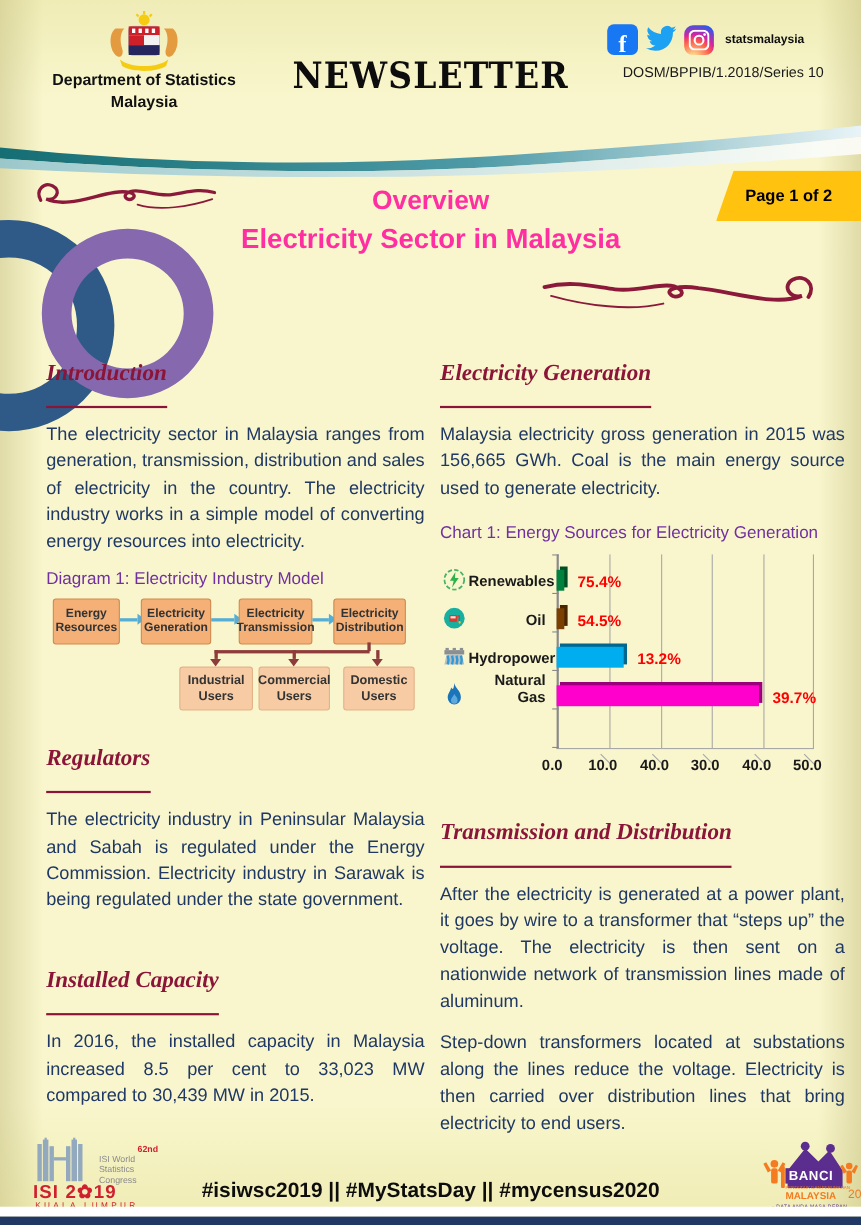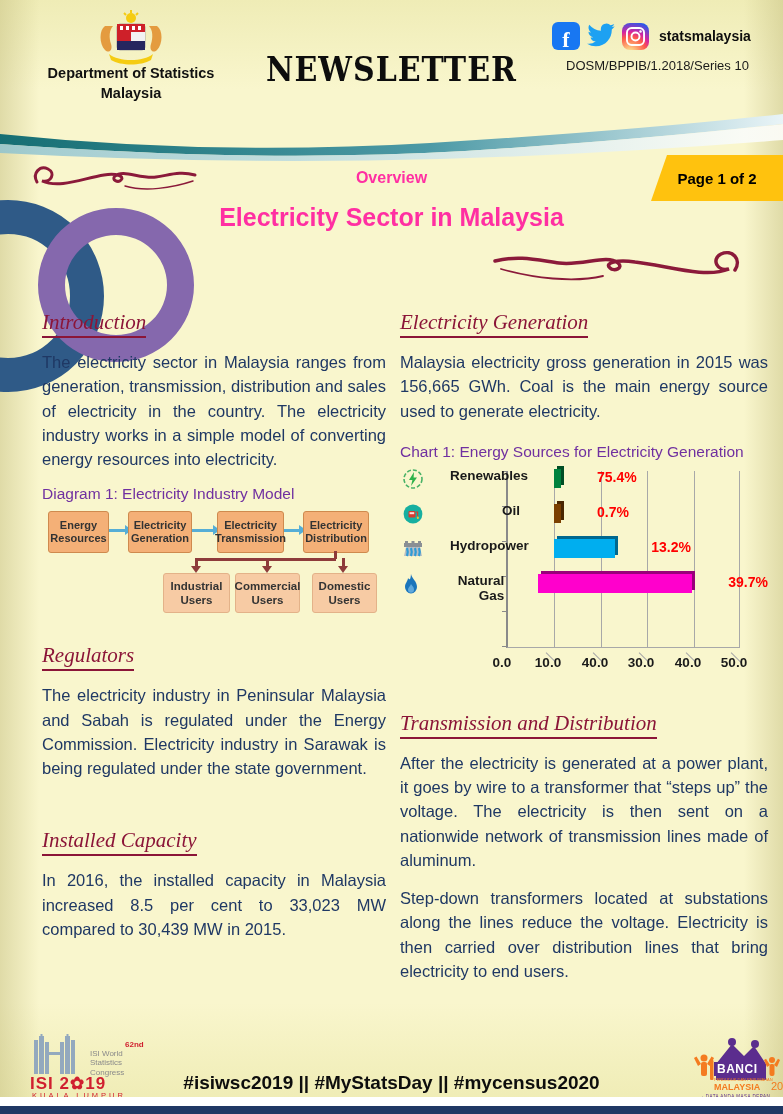--- a/index.html
+++ b/index.html
@@ -12,63 +12,63 @@
   }
   .abs{position:absolute;}
 
   
   .org-name{left:20px;top:64px;width:222px;text-align:center;font-weight:bold;font-size:14.5px;line-height:1.35;color:#111;}
   .website{left:20px;top:106px;width:222px;text-align:center;font-size:15px;color:#111;}
   .newsletter{left:0;right:0;top:52px;text-align:center;font-family:"DejaVu Serif",serif;font-weight:bold;font-size:30px;letter-spacing:1px;color:#0d0d0d;transform:scaleY(1.1);}
   .social-row{left:552px;top:22px;display:flex;align-items:center;gap:6px;}
   .fb-icon{width:28px;height:28px;border-radius:6px;background:#1877F2;color:#fff;font-weight:bold;font-size:22px;display:flex;align-items:flex-end;justify-content:center;font-family:"Liberation Serif",serif;line-height:.9;overflow:hidden;}
   .ig-icon{width:27px;height:27px;border-radius:8px;background:radial-gradient(circle at 30% 110%,#fdf497 0%,#fd5949 45%,#d6249f 60%,#285AEB 90%);display:flex;align-items:center;justify-content:center;}
-  .handle{font-weight:bold;font-size:14px;color:#0d0d0d;margin-left:4px;}
+  .handle{font-weight:bold;font-size:11px;color:#0d0d0d;margin-left:4px;}
   .series{left:545px;top:58px;width:225px;text-align:center;font-size:13px;color:#1a1a1a;}
   .crest{left:95px;top:10px;}
 
   
   .wave{left:0;top:112px;}
 
   
   .badge{right:0;top:155px;width:132px;height:46px;background:#FFC20E;clip-path:polygon(16px 0,100% 0,100% 100%,0 100%);
     display:flex;align-items:center;justify-content:center;font-weight:bold;font-size:15px;color:#000;}
-  .title1{left:0;right:0;top:169px;text-align:center;font-weight:bold;font-size:16px;color:#FF2FA2;}
+  .title1{left:0;right:0;top:169px;text-align:center;font-weight:bold;font-size:24px;color:#FF2FA2;}
   .title2{left:0;right:0;top:203px;text-align:center;font-weight:bold;font-size:25px;color:#FF2FA2;}
   .flourish1{left:30px;top:162px;}
   .flourish2{left:485px;top:246px;transform:scaleX(-1);}
   .ring{border-radius:50%;}
   .ring-blue{left:-88px;top:200px;width:124px;height:124px;border:34px solid #2F5A87;}
   .ring-purple{left:38px;top:208px;width:102px;height:100px;border:27px solid #8568AD;}
 
   
   .col-left{left:42px;top:310px;width:344px;}
   .col-right{left:400px;top:310px;width:368px;}
-  .sec-h{display:inline-block;font-family:"Liberation Serif",serif;font-style:italic;font-weight:normal;font-size:21px;color:#8B1538;border-bottom:2px solid #8B1538;padding-bottom:1px;margin:0 0 12px 0;}
+  .sec-h{display:inline-block;font-family:"Liberation Serif",serif;font-style:italic;font-weight:bold;font-size:21px;color:#8B1538;border-bottom:2px solid #8B1538;padding-bottom:18px;margin:16px 0 12px 0;}
   .body-p{margin:0 0 14px 0;font-size:16.5px;line-height:1.47;color:#1F3864;text-align:justify;}
   .caption{font-size:15.5px;color:#7030A0;margin:6px 0 8px 0;}
   .mt-reg{margin-top:14px;} .mt-cap{margin-top:34px;} .mt-chart-cap{margin-top:20px;} .mt-td{margin-top:24px;}
 
   
   .diagram{position:relative;height:108px;margin-bottom:10px;}
   .dbox{position:absolute;display:flex;align-items:center;justify-content:center;text-align:center;border-radius:3px;font-weight:bold;line-height:1.25;}
   .dbox.flow{top:0;height:40px;background:#F4B077;border:1px solid #CF8A4E;font-size:11px;color:#333;}
   .dbox.user{top:62px;height:38px;background:#F7CBA4;border:1px solid #E3B289;font-size:11.5px;color:#333;}
   .flow-arrow{position:absolute;top:18px;height:3px;background:#56AED6;}
   .flow-arrow::after{content:'';position:absolute;right:-7px;top:-4px;border-left:7px solid #56AED6;border-top:5.5px solid transparent;border-bottom:5.5px solid transparent;}
   .conn{position:absolute;background:#8E3B3B;}
   .conn-arrow{position:absolute;border-top:7px solid #8E3B3B;border-left:5px solid transparent;border-right:5px solid transparent;}
 
   
   .chart{position:relative;height:212px;margin-bottom:6px;}
   .grid-layer{position:absolute;left:106px;top:2px;width:232px;height:176px;border-left:2px solid #8a8a8a;border-bottom:1px solid #a8a8a8;z-index:1;}
   .gl{position:absolute;top:0;bottom:0;width:1px;background:#a8a8a8;}
   .gl::after{content:'';position:absolute;left:-10px;bottom:-11px;width:14px;height:1px;background:#a8a8a8;transform:rotate(45deg);}
   .ytick{position:absolute;left:-6px;width:6px;height:1.5px;background:#8a8a8a;}
-  .chart-row{position:relative;display:flex;align-items:flex-start;height:35px;z-index:2;gap:24px;}
+  .chart-row{position:relative;display:flex;align-items:flex-end;height:35px;z-index:2;}
   .c-icon{width:26px;display:flex;justify-content:center;align-items:center;}
   .c-label{width:70px;text-align:right;font-weight:bold;font-size:13.5px;color:#1a1a1a;margin-right:10px;line-height:1.1;}
   .c-bar{height:19px;}
   .c-val{margin-left:12px;color:#FF0000;font-weight:bold;font-size:14px;}
   .x-ticks{position:absolute;left:106px;top:186px;width:232px;height:18px;z-index:2;}
   .x-ticks span{position:absolute;transform:translateX(-50%);font-size:13.5px;font-weight:600;color:#1a1a1a;}
 
   
   .hashtags{left:0;right:0;top:1072px;text-align:center;font-weight:bold;font-size:19px;color:#0d0d0d;}
   .isi-logo{left:28px;top:1034px;width:118px;color:#6b7f93;font-size:8px;line-height:1.15;}
@@ -239,21 +239,21 @@
           <svg width="20" height="20" viewBox="0 0 20 20">
               <circle cx="10" cy="10" r="9.4" fill="#17AFA0"></circle>
               <rect x="5.5" y="7" width="7" height="6.5" rx="1" fill="#D63B2F"></rect>
               <rect x="6.6" y="8.2" width="4.6" height="2" fill="#fff" opacity=".85"></rect>
               <path d="M13 8 h1.6 v4.5" stroke="#D63B2F" stroke-width="1.2" fill="none"></path>
               <path d="M14.8 12.5 a1 1.3 0 1 0 .1 0" fill="#F2C230"></path>
             </svg>
         </span>
         <span class="c-label">Oil</span>
         <div class="c-bar" style="width: 7px; background: rgb(123, 63, 0); box-shadow: rgb(74, 38, 0) 3px -3px 0px 0px;"></div>
-        <span class="c-val">0.7%</span>
+        <span class="c-val">54.5%</span>
       </div>
 
       <div class="chart-row">
         <span class="c-icon">
           <svg width="22" height="20" viewBox="0 0 22 20">
               <rect x="2" y="4" width="18" height="4" fill="#8a8f94"></rect>
               <rect x="3" y="2" width="3" height="2" fill="#8a8f94"></rect>
               <rect x="9.5" y="2" width="3" height="2" fill="#8a8f94"></rect>
               <rect x="16" y="2" width="3" height="2" fill="#8a8f94"></rect>
               <path d="M4 8 h14 l2 9 H2 Z" fill="#b9bec2"></path>

